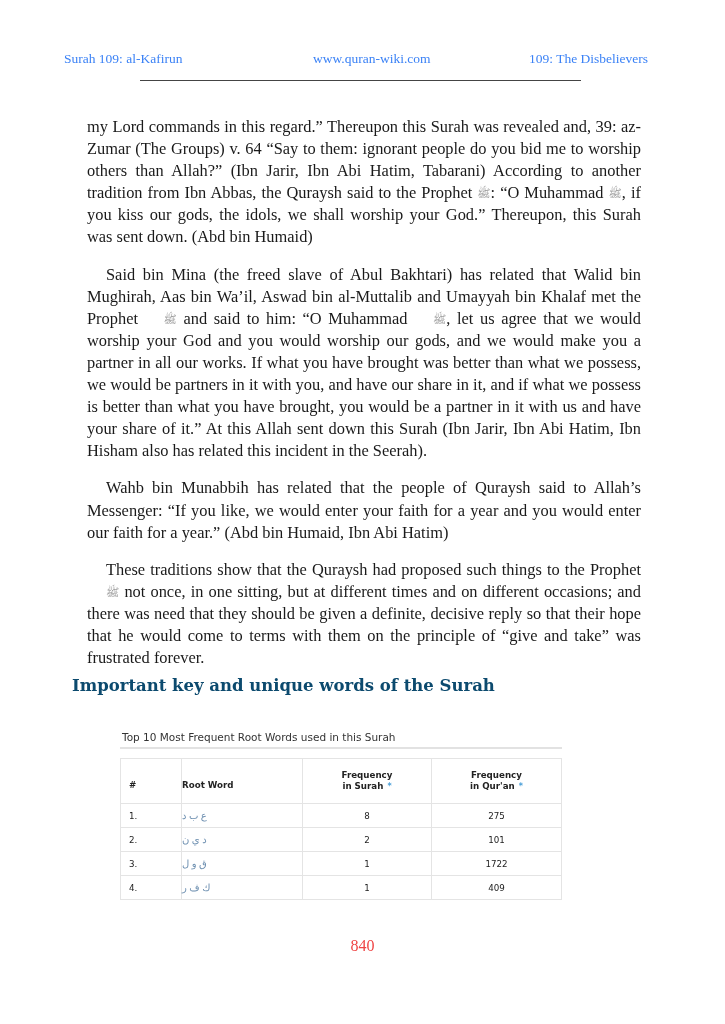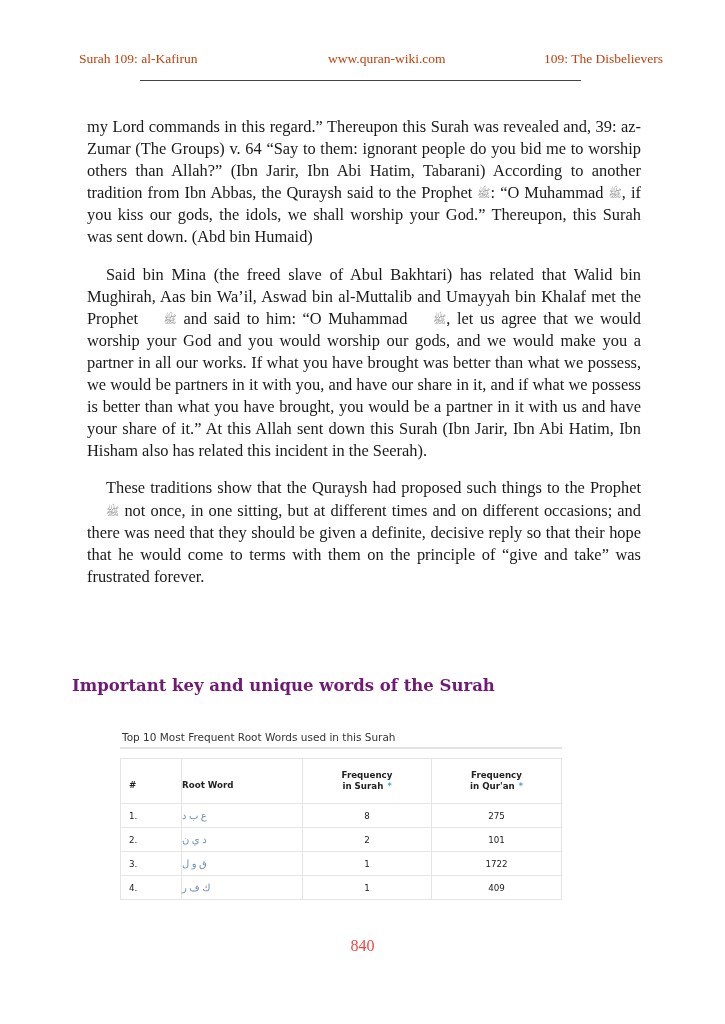--- a/index.html
+++ b/index.html
@@ -11,25 +11,25 @@
       width: 725px;
       height: 1024px;
       position: relative;
       overflow: hidden;
       font-family: "Liberation Serif", "DejaVu Serif", serif;
       color: #1a1a1a;
     }
     .running-header {
       position: absolute;
       top: 51px;
-      left: 79px;
+      left: 64px;
       width: 584px;
       height: 18px;
       font-size: 13.5px;
-      color: #c2410c;
+      color: #3b82f6;
     }
     .running-header span {
       position: absolute;
       top: 0;
       white-space: nowrap;
     }
     .rh-left { left: 0; }
     .rh-center { left: 249px; }
     .rh-right { right: 0; }
     .header-rule {
@@ -62,21 +62,21 @@
       color: #888;
       vertical-align: 1px;
     }
     .section-heading {
       position: absolute;
       top: 676px;
       left: 72px;
       font-family: "DejaVu Serif", "Liberation Serif", serif;
       font-weight: bold;
       font-size: 16.5px;
-      color: #701a75;
+      color: #0c4a6e;
       white-space: nowrap;
     }
     .table-widget {
       position: absolute;
       top: 706px;
       left: 120px;
       width: 442px;
       font-family: "DejaVu Sans", "Liberation Sans", sans-serif;
     }
     .table-title {
@@ -149,20 +149,21 @@
 <div class="running-header">
   <span class="rh-left">Surah 109: al-Kafirun</span>
   <span class="rh-center">www.quran-wiki.com</span>
   <span class="rh-right">109: The Disbelievers</span>
 </div>
 <div class="header-rule"></div>
 
 <div class="body-text" id="body-text">
     <p>my Lord commands in this regard.” Thereupon this Surah was revealed and, 39: az-Zumar (The Groups) v. 64 “Say to them: ignorant people do you bid me to worship others than Allah?” (Ibn Jarir, Ibn Abi Hatim, Tabarani) According to another tradition from Ibn Abbas, the Quraysh said to the Prophet <span class="pbuh">ﷺ</span>: “O Muhammad <span class="pbuh">ﷺ</span>, if you kiss our gods, the idols, we shall worship your God.” Thereupon, this Surah was sent down. (Abd bin Humaid)</p>
     <p class="indent">Said bin Mina (the freed slave of Abul Bakhtari) has related that Walid bin Mughirah, Aas bin Wa’il, Aswad bin al-Muttalib and Umayyah bin Khalaf met the Prophet <span class="pbuh">ﷺ</span> and said to him: “O Muhammad <span class="pbuh">ﷺ</span>, let us agree that we would worship your God and you would worship our gods, and we would make you a partner in all our works. If what you have brought was better than what we possess, we would be partners in it with you, and have our share in it, and if what we possess is better than what you have brought, you would be a partner in it with us and have your share of it.” At this Allah sent down this Surah (Ibn Jarir, Ibn Abi Hatim, Ibn Hisham also has related this incident in the Seerah).</p>
+    <p class="indent">Wahb bin Munabbih has related that the people of Quraysh said to Allah’s Messenger: “If you like, we would enter your faith for a year and you would enter our faith for a year.” (Abd bin Humaid, Ibn Abi Hatim)</p>
     <p class="indent">These traditions show that the Quraysh had proposed such things to the Prophet <span class="pbuh">ﷺ</span> not once, in one sitting, but at different times and on different occasions; and there was need that they should be given a definite, decisive reply so that their hope that he would come to terms with them on the principle of “give and take” was frustrated forever.</p>
   </div>
 
 <div class="section-heading">Important key and unique words of the Surah</div>
 
 <div class="table-widget">
   <div class="table-title">Top 10 Most Frequent Root Words used in this Surah</div>
   <div class="table-title-rule"></div>
   <table class="freq-table">
     <thead>

